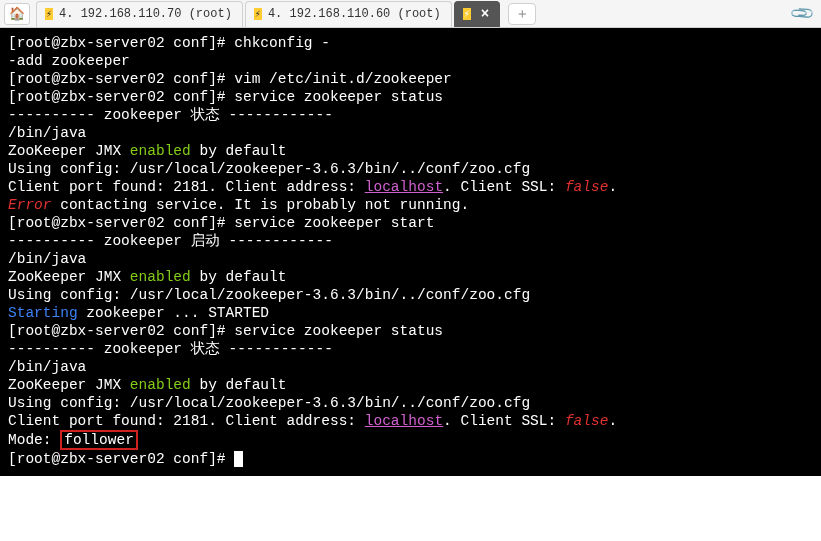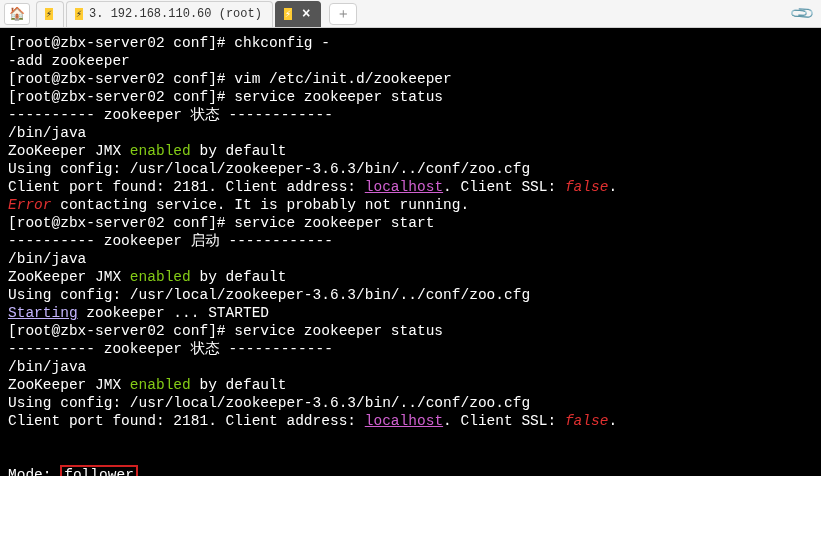--- a/index.html
+++ b/index.html
@@ -93,27 +93,26 @@
     line-height: 18px;
     padding: 6px 8px;
     height: 448px;
     white-space: pre;
     font-family: "Consolas", "Courier New", monospace;
     overflow: hidden;
   }
   .green { color: #84cc16; }
   .magenta { color: #d060d0; text-decoration: underline; }
   .red { color: #e03030; font-style: italic; }
-  .skyblue { color: #c4b5fd; text-decoration: underline; }
+  .skyblue { color: #3b82f6; }
   .hlbox {
     border: 2px solid #d02020;
     padding: 0 2px;
     display: inline-block;
     line-height: 16px;
-    margin-top: 35px;
   }
   .cursor {
     display: inline-block;
     width: 9px;
     height: 16px;
     background: #fff;
     vertical-align: text-bottom;
   }
   .footer {
     height: 15px;
@@ -126,24 +125,25 @@
 </head>
 <body>
 
 <div class="tabbar">
   <div class="home-btn">
     <span class="home-icon">🏠</span>
   </div>
   <div id="tabs-container" style="display: flex;">
       <div class="tab">
         <span class="bolt">⚡</span>
+        <span>4. 192.168.110.70 (root)</span>
       </div>
       <div class="tab">
         <span class="bolt">⚡</span>
-        <span>3. 192.168.110.60 (root)</span>
+        <span>4. 192.168.110.60 (root)</span>
       </div>
       <div class="tab active">
         <span class="bolt">⚡</span>
         <span class="close">×</span>
       </div>
     </div>
   <div class="newtab">
     <span>＋</span>
   </div>
   <div class="attach">📎</div>

